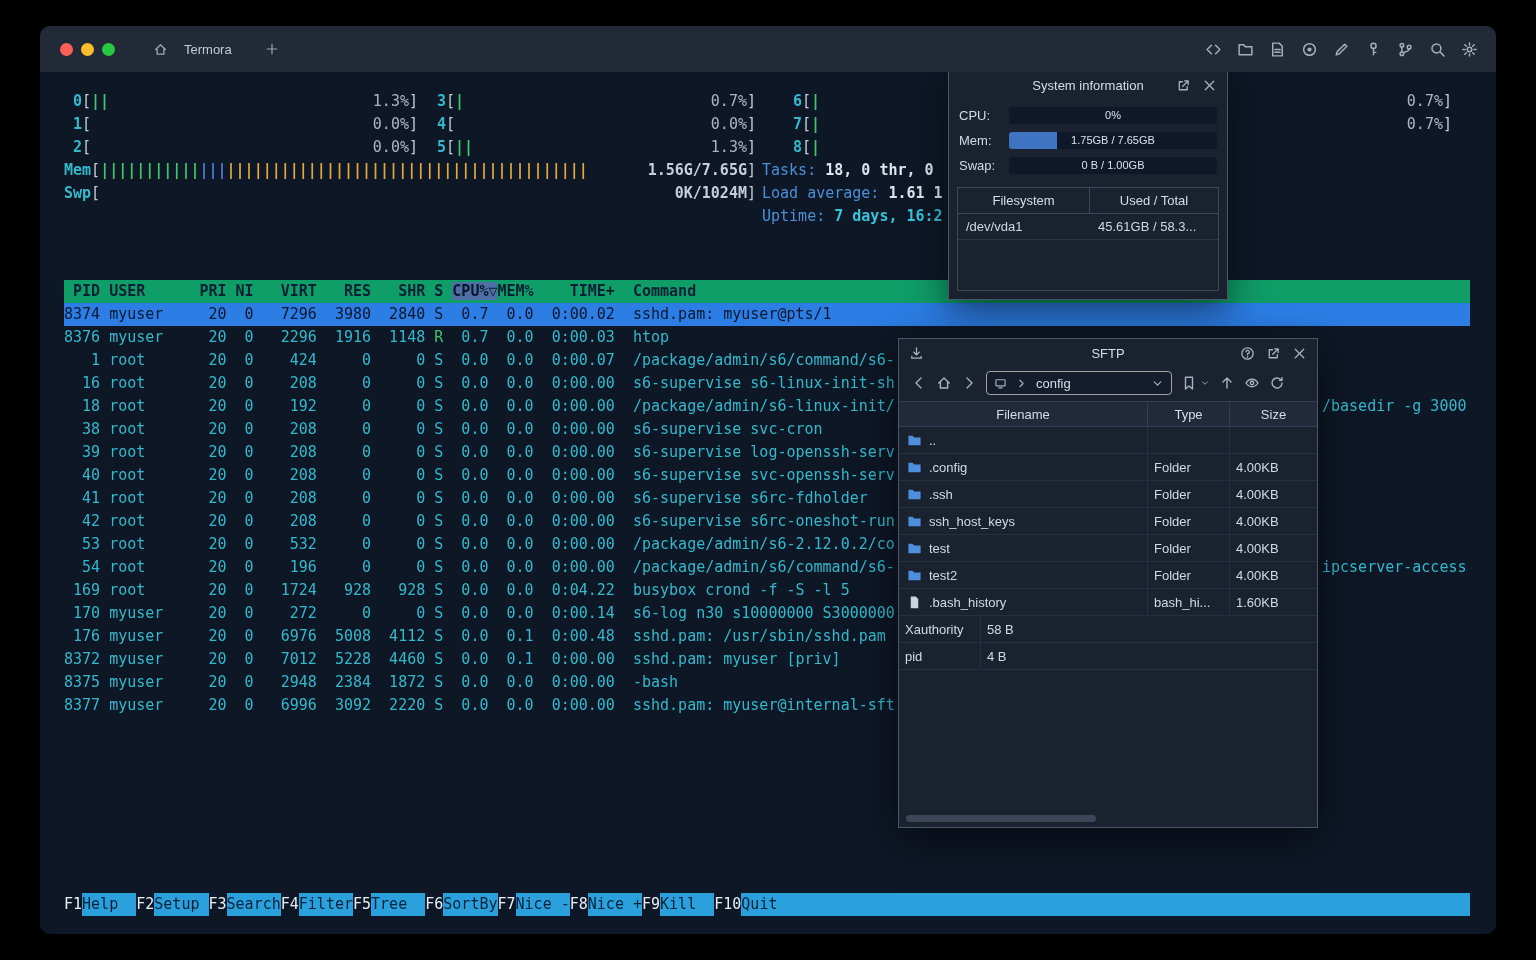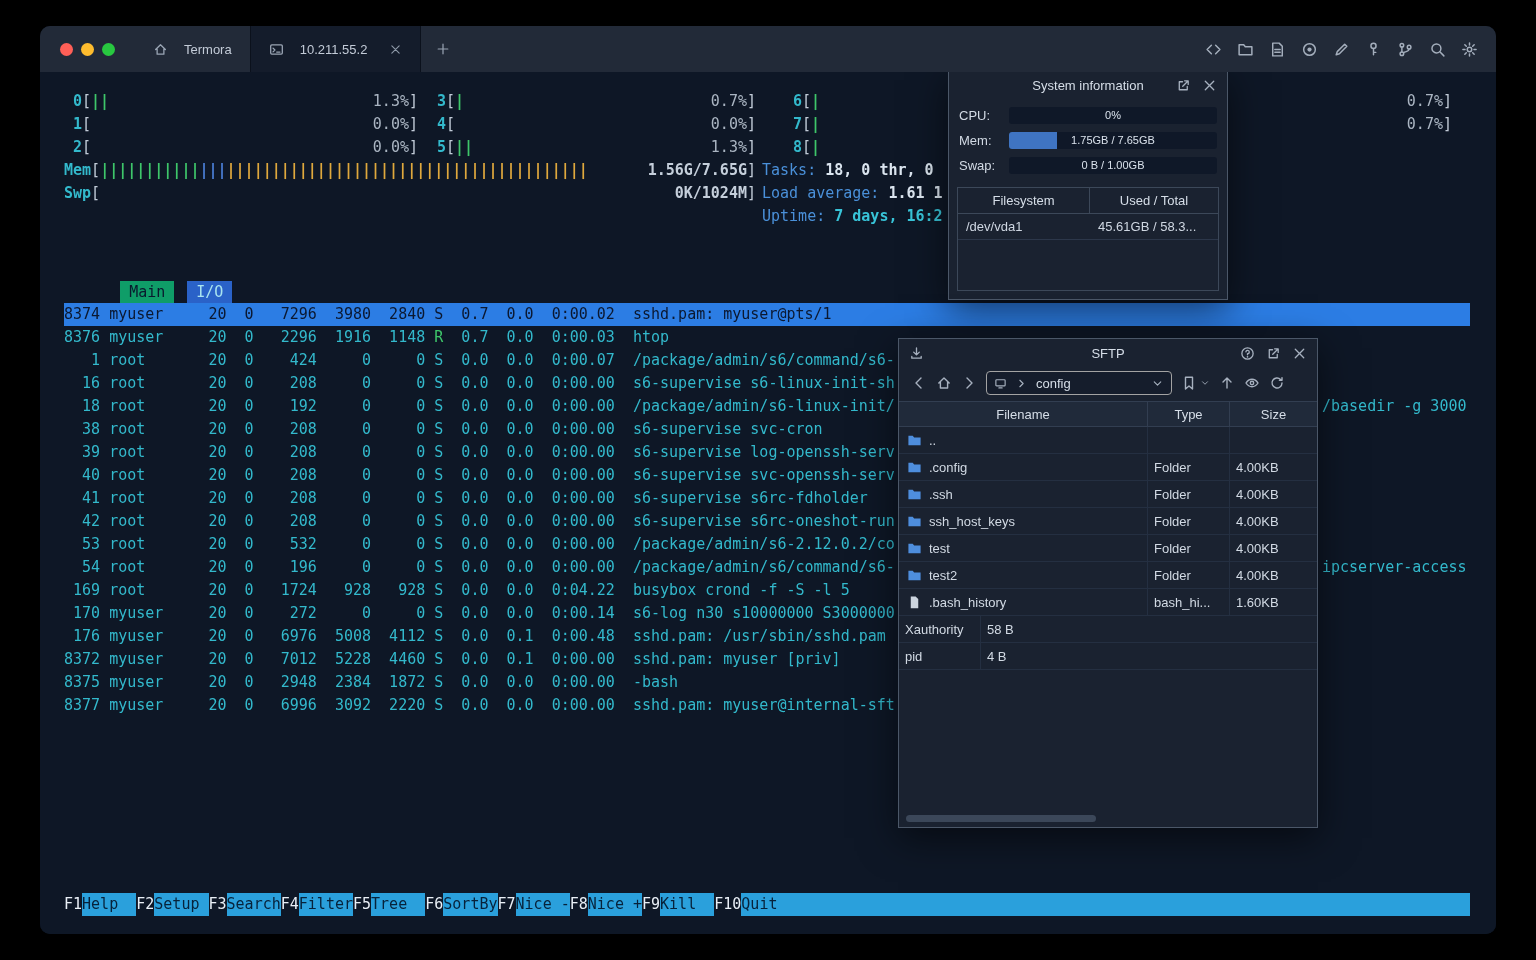--- a/index.html
+++ b/index.html
@@ -113,34 +113,20 @@
       <span class="light l-green"></span>
     </div>
     <div class="tab">
       <span class="ticon">
           <svg viewBox="0 0 16 16" fill="none" stroke="currentColor" stroke-width="1.4" stroke-linecap="round" stroke-linejoin="round">
             <path d="M2.8 8 8 3l5.2 5M4.4 7.2V13h7.2V7.2"></path>
           </svg>
         </span>
       <span>Termora</span>
     </div>
-    <div class="tab active">
-      <span class="ticon">
-          <svg viewBox="0 0 16 16" fill="none" stroke="currentColor" stroke-width="1.4" stroke-linecap="round" stroke-linejoin="round">
-            <rect x="1.8" y="3" width="12.4" height="10" rx="1.2"></rect>
-            <path d="M4.3 6.5l2 2-2 2M8.2 10.7h3.5"></path>
-          </svg>
-        </span>
-      <span>10.211.55.2</span>
-      <span class="closex">
-          <svg viewBox="0 0 16 16" fill="none" stroke="currentColor" stroke-width="1.4" stroke-linecap="round" stroke-linejoin="round">
-            <path d="M3.5 3.5l9 9M12.5 3.5l-9 9"></path>
-          </svg>
-        </span>
-    </div>
     <div class="newtab">
       <span class="ticon">
           <svg viewBox="0 0 16 16" fill="none" stroke="currentColor" stroke-width="1.4" stroke-linecap="round" stroke-linejoin="round">
             <path d="M8 2.5v11M2.5 8h11"></path>
           </svg>
         </span>
     </div>
     <div class="tbicons">
         <span class="tbicon">
           <svg viewBox="0 0 16 16" fill="none" stroke="currentColor" stroke-width="1.4" stroke-linecap="round" stroke-linejoin="round">
@@ -199,20 +185,21 @@
   </div>
 
   <div class="terminal">
 
     <div class="trow tasks-row"><span class="hlab">Tasks: </span><span class="hval">18, 0 thr, 0 </span></div>
     <div class="trow load-row"><span class="hlab">Load average: </span><span class="hval">1.61 1</span></div>
     <div class="trow uptime-row"><span class="hlab">Uptime: </span><span class="hval-cyan">7 days, 16:2</span></div>
     <div class="trow stabs-row">
       <span class="stab stab-main">Main</span><span class="stab stab-io">I/O</span>
     </div>
+    <div class="prow phead"><span> PID USER      PRI NI   VIRT   RES   SHR S </span><span class="cpucell">CPU%▽</span><span>MEM%    TIME+  Command</span></div>
     <div class="fnbar">
         <span class="fnk">F1</span>
         <span class="fnl">Help  </span>
         <span class="fnk">F2</span>
         <span class="fnl">Setup </span>
         <span class="fnk">F3</span>
         <span class="fnl">Search</span>
         <span class="fnk">F4</span>
         <span class="fnl">Filter</span>
         <span class="fnk">F5</span>

